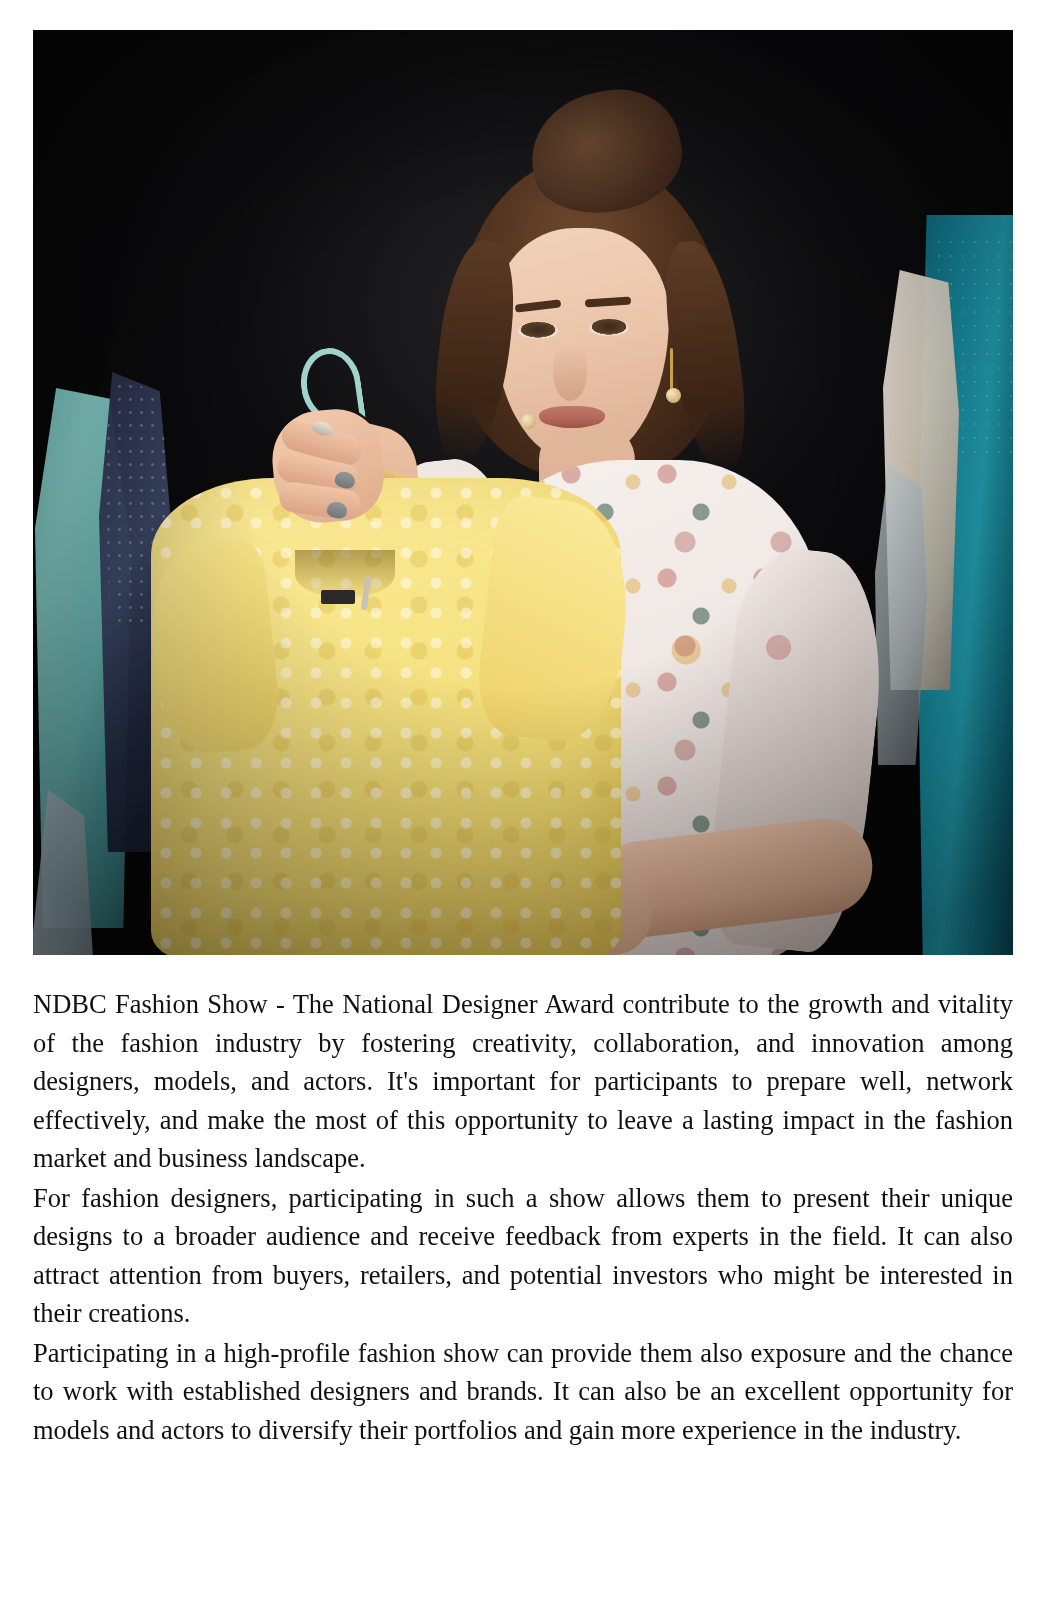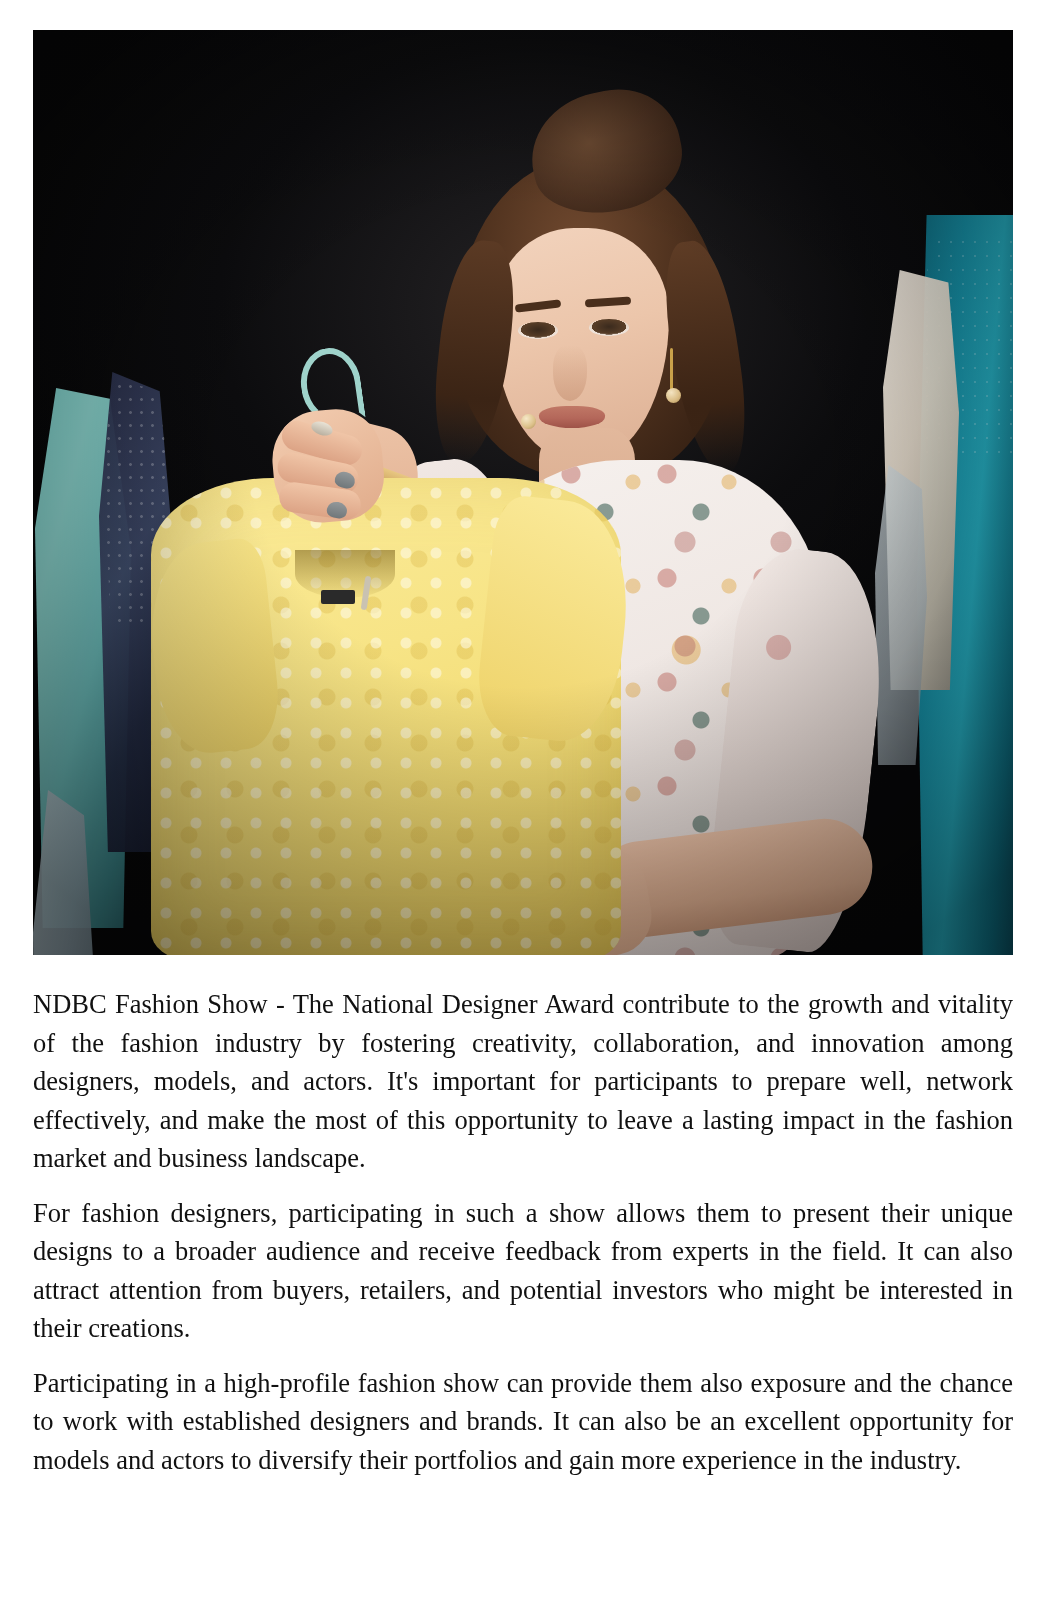--- a/index.html
+++ b/index.html
@@ -392,21 +392,21 @@
     width: 980px;
   }
   .article p {
     margin: 0;
     font-size: 26.5px;
     line-height: 38.5px;
     text-align: justify;
     text-justify: inter-word;
     color: #111;
   }
-  .article p + p { margin-top: 16px; }
+  .article p + p { margin-top: 1px; }
 </style>
 </head>
 <body>
 
 <div class="page">
 
   <div class="photo-frame">
     <div class="photo">
 
       <div class="rack-left">

